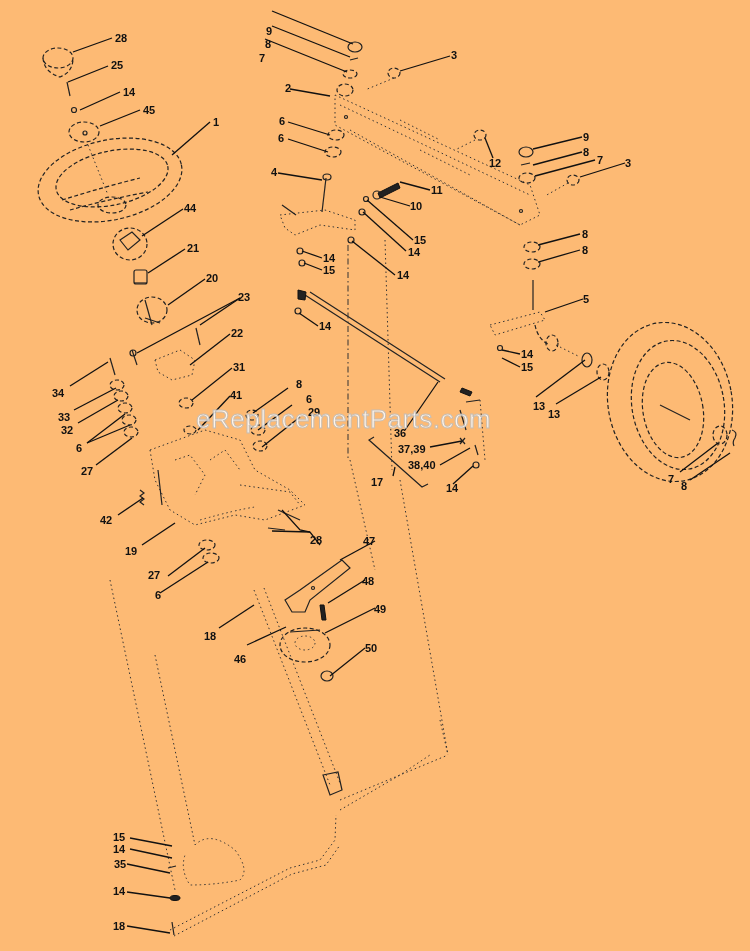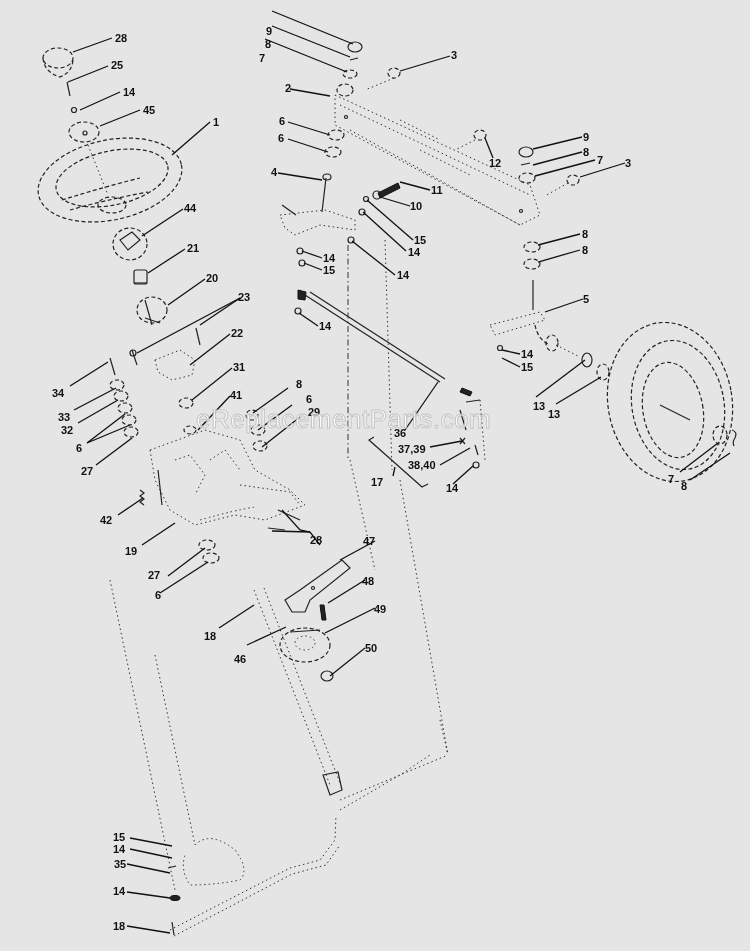--- a/index.html
+++ b/index.html
@@ -1,16 +1,16 @@
 <!DOCTYPE html>
 <html><head>
 <meta charset="utf-8">
 <style>
   html, body { margin: 0; padding: 0; background: #ffffff; }
-  #canvas { position: relative; width: 750px; height: 951px; overflow: hidden; background: #e5e5e5; }
+  #canvas { position: relative; width: 750px; height: 951px; overflow: hidden; background: #fdba74; }
   svg { position: absolute; left: 0; top: 0; }
   .lbl { font-family: "Liberation Sans", sans-serif; font-weight: bold; font-size: 11px; fill: #111; }
   .leader { stroke: #111; stroke-width: 1.3; fill: none; }
   .part { stroke: #222; stroke-width: 1.2; fill: none; stroke-dasharray: 4 2.5; }
   .solid { stroke: #222; stroke-width: 1.2; fill: none; }
   .dot { stroke: #333; stroke-width: 1; fill: none; stroke-dasharray: 1.5 3; }
   .dashdot { stroke: #333; stroke-width: 1; fill: none; stroke-dasharray: 6 3 1.5 3; }
   .dark { fill: #222; stroke: #111; stroke-width: 1; }
   .wm { font-family: "Liberation Sans", sans-serif; font-size: 26px; fill: #ffffff; stroke: #bdbdbd; stroke-width: 1; opacity: 0.85; letter-spacing: 0.5px; }
 </style>

